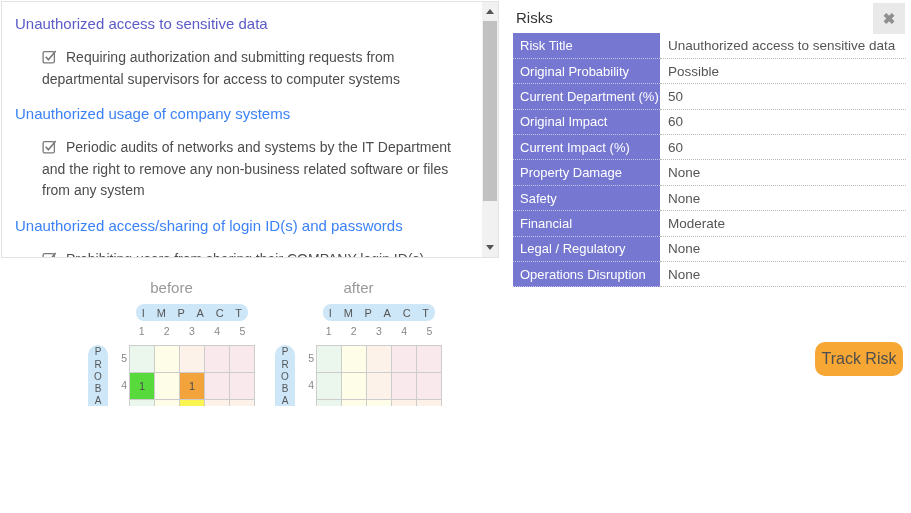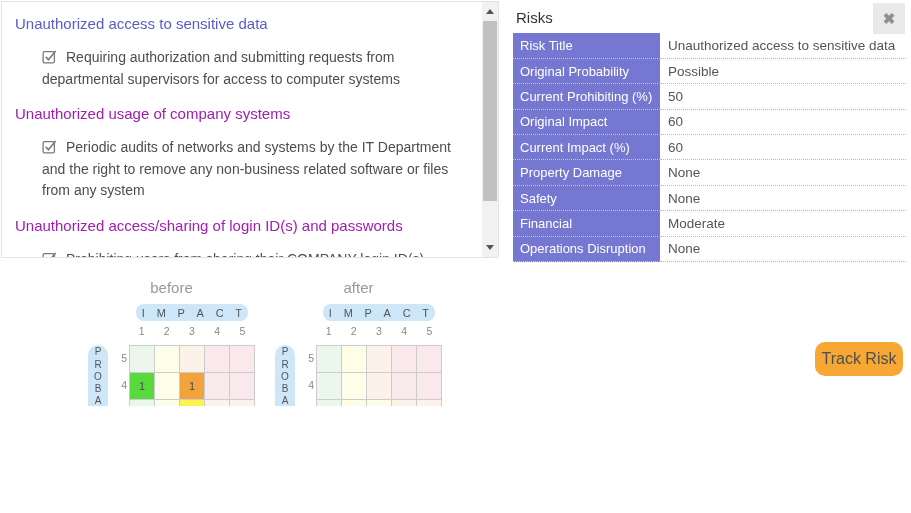--- a/index.html
+++ b/index.html
@@ -3,21 +3,21 @@
 <meta charset="utf-8">
 <style>
   * { margin:0; padding:0; box-sizing:border-box; }
   body { font-family:"Liberation Sans", sans-serif; background:#fff; }
   #app { position:relative; width:911px; height:406px; background:#fff; overflow:hidden; }
 
   
   .left-panel { position:absolute; left:1px; top:1px; width:498px; height:257px;
                 border:1px solid #e3e3e3; background:#fff; overflow:hidden; }
   .left-content { padding:11px 40px 0 13px; }
-  .risk-title { font-size:15px; color:#a21caf; margin:0 0 13px 0; line-height:21px; cursor:pointer; }
+  .risk-title { font-size:15px; color:#3b82f6; margin:0 0 13px 0; line-height:21px; cursor:pointer; }
   .risk-title.selected { color:#5b5bc8; }
   .mitigation { font-size:14px; color:#4d4d4d; margin:0 0 13px 27px; line-height:21.5px; max-width:440px; }
   .cb { display:inline-block; width:15px; height:15px; vertical-align:-2px; margin-right:9px; }
 
   
   .scrollbar { position:absolute; top:0; right:0; width:16px; height:100%; background:#f1f1f1; }
   .scroll-btn { position:absolute; left:0; width:16px; height:15px; display:flex; align-items:center; justify-content:center; cursor:pointer; }
   .scroll-btn.up { top:2px; } .scroll-btn.down { bottom:2px; }
   .tri-up { width:0; height:0; border-left:4px solid transparent; border-right:4px solid transparent; border-bottom:5px solid #545454; }
   .tri-down { width:0; height:0; border-left:4px solid transparent; border-right:4px solid transparent; border-top:5px solid #545454; }
@@ -108,21 +108,21 @@
     <tbody id="risk-rows">
         <tr>
     <td class="lbl">Risk Title</td>
     <td class="val">Unauthorized access to sensitive data</td>
   </tr>
         <tr>
     <td class="lbl">Original Probability</td>
     <td class="val">Possible</td>
   </tr>
         <tr>
-    <td class="lbl">Current Prohibiting (%)</td>
+    <td class="lbl">Current Department (%)</td>
     <td class="val">50</td>
   </tr>
         <tr>
     <td class="lbl">Original Impact</td>
     <td class="val">60</td>
   </tr>
         <tr>
     <td class="lbl">Current Impact (%)</td>
     <td class="val">60</td>
   </tr>
@@ -130,20 +130,24 @@
     <td class="lbl">Property Damage</td>
     <td class="val">None</td>
   </tr>
         <tr>
     <td class="lbl">Safety</td>
     <td class="val">None</td>
   </tr>
         <tr>
     <td class="lbl">Financial</td>
     <td class="val">Moderate</td>
+  </tr>
+        <tr>
+    <td class="lbl">Legal / Regulatory</td>
+    <td class="val">None</td>
   </tr>
         <tr>
     <td class="lbl">Operations Disruption</td>
     <td class="val">None</td>
   </tr>
       </tbody>
   </table>
 
   <button class="track-btn">Track Risk</button>
 

